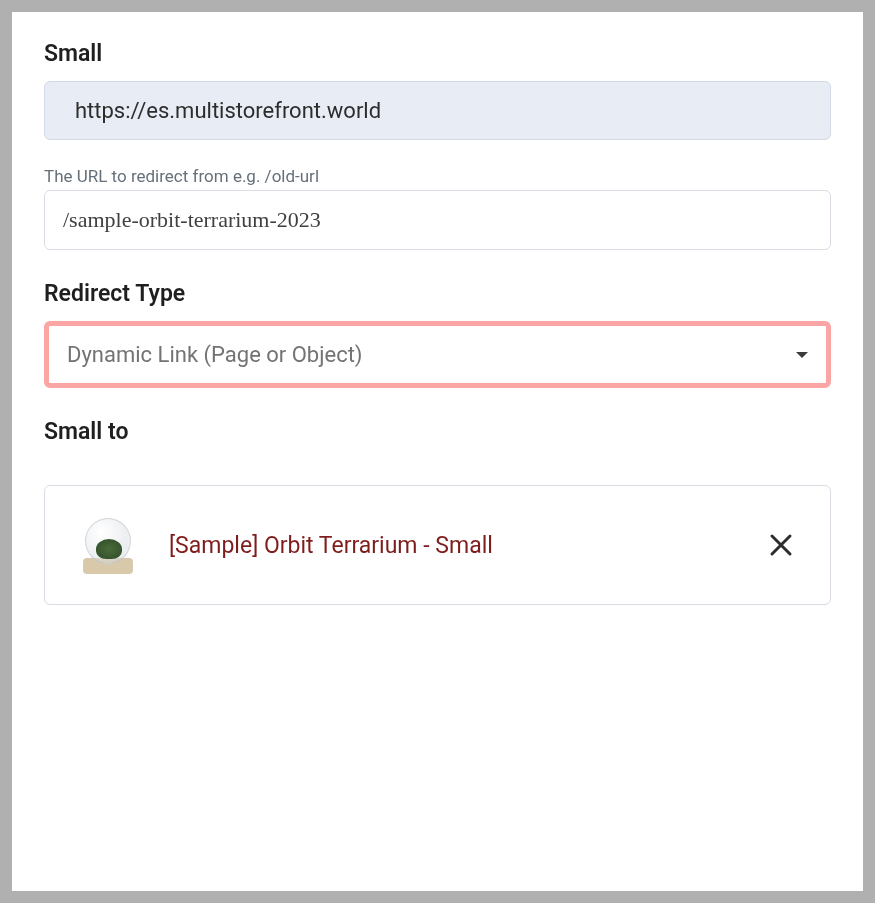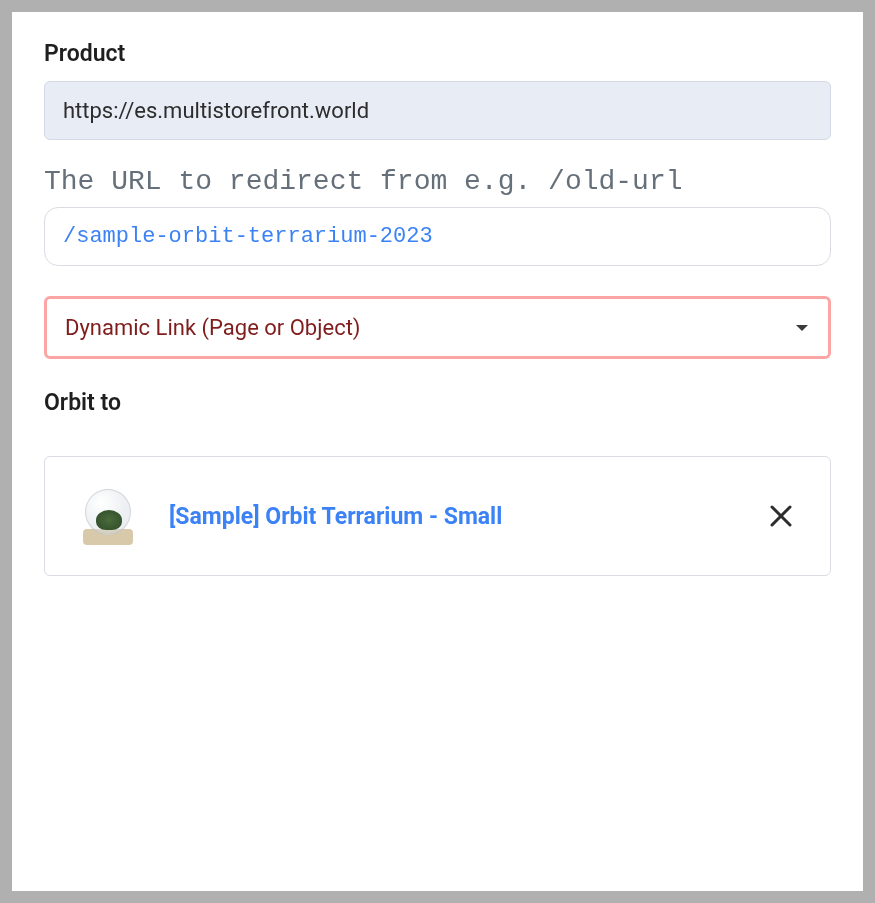--- a/index.html
+++ b/index.html
@@ -24,58 +24,57 @@
       margin-bottom: 30px;
     }
     .field-label {
       font-size: 23px;
       font-weight: 600;
       color: #1f1f1f;
       margin-bottom: 14px;
       display: block;
     }
     .field-help {
-      font-size: 28px;
+      font-size: 17px;
       color: #66707a;
-      margin-bottom: 10px;
+      margin-bottom: 4px;
       margin-top: -4px;
-      font-family: Liberation Mono, monospace;
     }
     .readonly-input {
       width: 100%;
       background: #e8ecf5;
       border: 1px solid #d3d9e6;
       border-radius: 6px;
-      padding: 16px 18px;
+      padding: 16px 30px;
       font-size: 22px;
       color: #2d2d2d;
       font-family: inherit;
     }
     .text-input {
       width: 100%;
       background: #ffffff;
       border: 1px solid #d9dce3;
-      border-radius: 14px;
+      border-radius: 6px;
       padding: 16px 18px;
       font-size: 22px;
-      color: #3b82f6;
-      font-family: Liberation Mono, monospace;
+      color: #404040;
+      font-family: Liberation Serif, serif;
     }
     .select-wrap {
       position: relative;
       width: 100%;
     }
     .select-input {
       width: 100%;
       background: #ffffff;
-      border: 3px solid #fca5a5;
+      border: 5px solid #fca5a5;
       border-radius: 6px;
       padding: 16px 18px;
       font-size: 22px;
-      color: #7f1d1d;
+      color: #737373;
       font-family: inherit;
       appearance: none;
       -webkit-appearance: none;
       cursor: pointer;
       text-align: left;
     }
     .caret {
       position: absolute;
       right: 22px;
       top: 50%;
@@ -127,22 +126,22 @@
       bottom: 4px;
       left: 10px;
       width: 26px;
       height: 20px;
       background: radial-gradient(ellipse at center, #4a6b3a, #2e4a28);
       border-radius: 50% 50% 40% 40%;
     }
     .linked-title {
       flex: 1;
       font-size: 23px;
-      color: #3b82f6;
-      font-weight: 700;
+      color: #7f1d1d;
+      font-weight: 400;
     }
     .remove-btn {
       background: none;
       border: none;
       cursor: pointer;
       padding: 6px;
       display: flex;
       align-items: center;
       justify-content: center;
     }
@@ -151,42 +150,43 @@
       height: 26px;
       display: block;
     }
   </style>
 </head>
 <body>
 
 <div class="panel">
 
   <div class="field-group">
-    <label class="field-label">Product</label>
+    <label class="field-label">Small</label>
     <input type="text" class="readonly-input" readonly="" value="https://es.multistorefront.world" style="">
   </div>
 
   <div class="field-group">
     <div class="field-help">The URL to redirect from e.g. /old-url</div>
     <input type="text" class="text-input" value="/sample-orbit-terrarium-2023" style="">
   </div>
 
   <div class="field-group">
+    <label class="field-label">Redirect Type</label>
     <div class="select-wrap">
       <button type="button" class="select-input">Dynamic Link (Page or Object)</button>
       <span class="caret">
         <svg viewBox="0 0 14 10">
             <path d="M1 2 L7 8 L13 2 Z" fill="#3a3a3a"></path>
           </svg>
       </span>
     </div>
   </div>
 
   <div class="field-group">
-    <label class="field-label">Orbit to</label>
+    <label class="field-label">Small to</label>
   </div>
 
   <div class="linked-item">
     <div class="thumb">
       <div class="thumb-base"></div>
       <div class="thumb-globe">
           <div class="thumb-plant"></div>
         </div>
     </div>
     <a class="linked-title">[Sample] Orbit Terrarium - Small</a>

